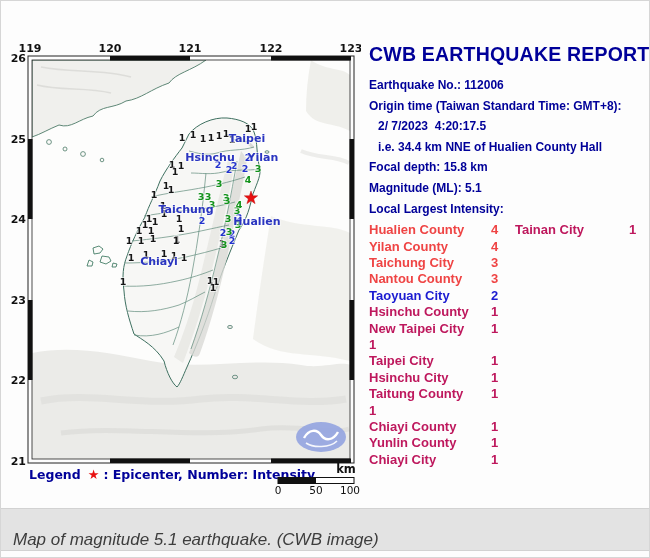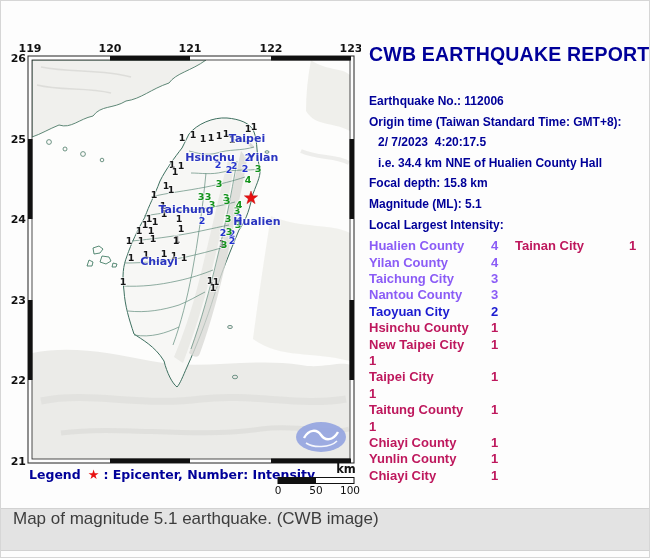--- a/index.html
+++ b/index.html
@@ -12,34 +12,34 @@
   .m-k{fill:#161616;}
   .m-b{fill:#2433cd;}
   .m-g{fill:#12921a;}
   .city{font-size:11px;font-weight:bold;fill:#2a35c0;paint-order:stroke;stroke:#ffffff;stroke-opacity:.5;stroke-width:2px;}
   .legend-t{font-size:12.5px;font-weight:bold;fill:#000099;}
   .legend-star{fill:#e81010;font-size:13px;font-weight:bold;}
   .sb-num{font-size:10.5px;fill:#111;}
   .sb-km{font-size:11.5px;fill:#111;font-weight:bold;}
   
   .report{position:absolute;left:368px;top:42px;width:278px;color:#000099;}
-  .report-title{font-size:19.5px;font-weight:bold;letter-spacing:.2px;margin-bottom:25px;white-space:nowrap;}
+  .report-title{font-size:19.5px;font-weight:bold;letter-spacing:.2px;margin-bottom:9px;white-space:nowrap;}
   .info-line{font-size:12px;font-weight:bold;line-height:20.6px;white-space:pre;}
   .info-line.ind{padding-left:9px;}
   .itable{margin-top:3px;}
   .irow{display:flex;font-size:13px;font-weight:bold;line-height:16.4px;white-space:nowrap;}
   .iname{width:122px;}
   .ival{width:24px;}
   .iname2{width:114px;}
   .ival2{flex:1;}
-  .c-g{color:#8b5cf6;}
+  .c-g{color:#ef4444;}
   .c-b{color:#1b1bd1;}
   .c-k{color:#be185d;}
   
-  .caption-bar{position:absolute;left:0;top:507px;width:100%;height:41px;background:#e3e3e3;border-top:1px solid #d2d2d2;border-bottom:1px solid #d2d2d2;display:flex;align-items:flex-start;}
+  .caption-bar{position:absolute;left:0;top:507px;width:100%;height:41px;background:#e3e3e3;border-top:1px solid #d2d2d2;border-bottom:1px solid #d2d2d2;display:flex;align-items:flex-end;font-style:italic;}
   .caption-text{font-size:17px;color:#3d3d3d;padding-left:12px;}
 </style>
 </head>
 <body>
 
 <div id="page">
 
   <svg id="mapsvg" width="360" height="500" viewBox="0 0 360 500">
     <defs>
       <clipPath id="mapclip">
@@ -284,20 +284,21 @@
           <span class="iname2 c-k"></span>
           <span class="ival2 c-k"></span>
         </div>
         <div class="irow">
           <span class="iname c-k">Taipei City</span>
           <span class="ival c-k">1</span>
           <span class="iname2 c-k"></span>
           <span class="ival2 c-k"></span>
         </div>
         <div class="irow">
+          <span class="iname c-k">Hsinchu City</span>
           <span class="ival c-k">1</span>
           <span class="iname2 c-k"></span>
           <span class="ival2 c-k"></span>
         </div>
         <div class="irow">
           <span class="iname c-k">Taitung County</span>
           <span class="ival c-k">1</span>
           <span class="iname2 c-k"></span>
           <span class="ival2 c-k"></span>
         </div>

